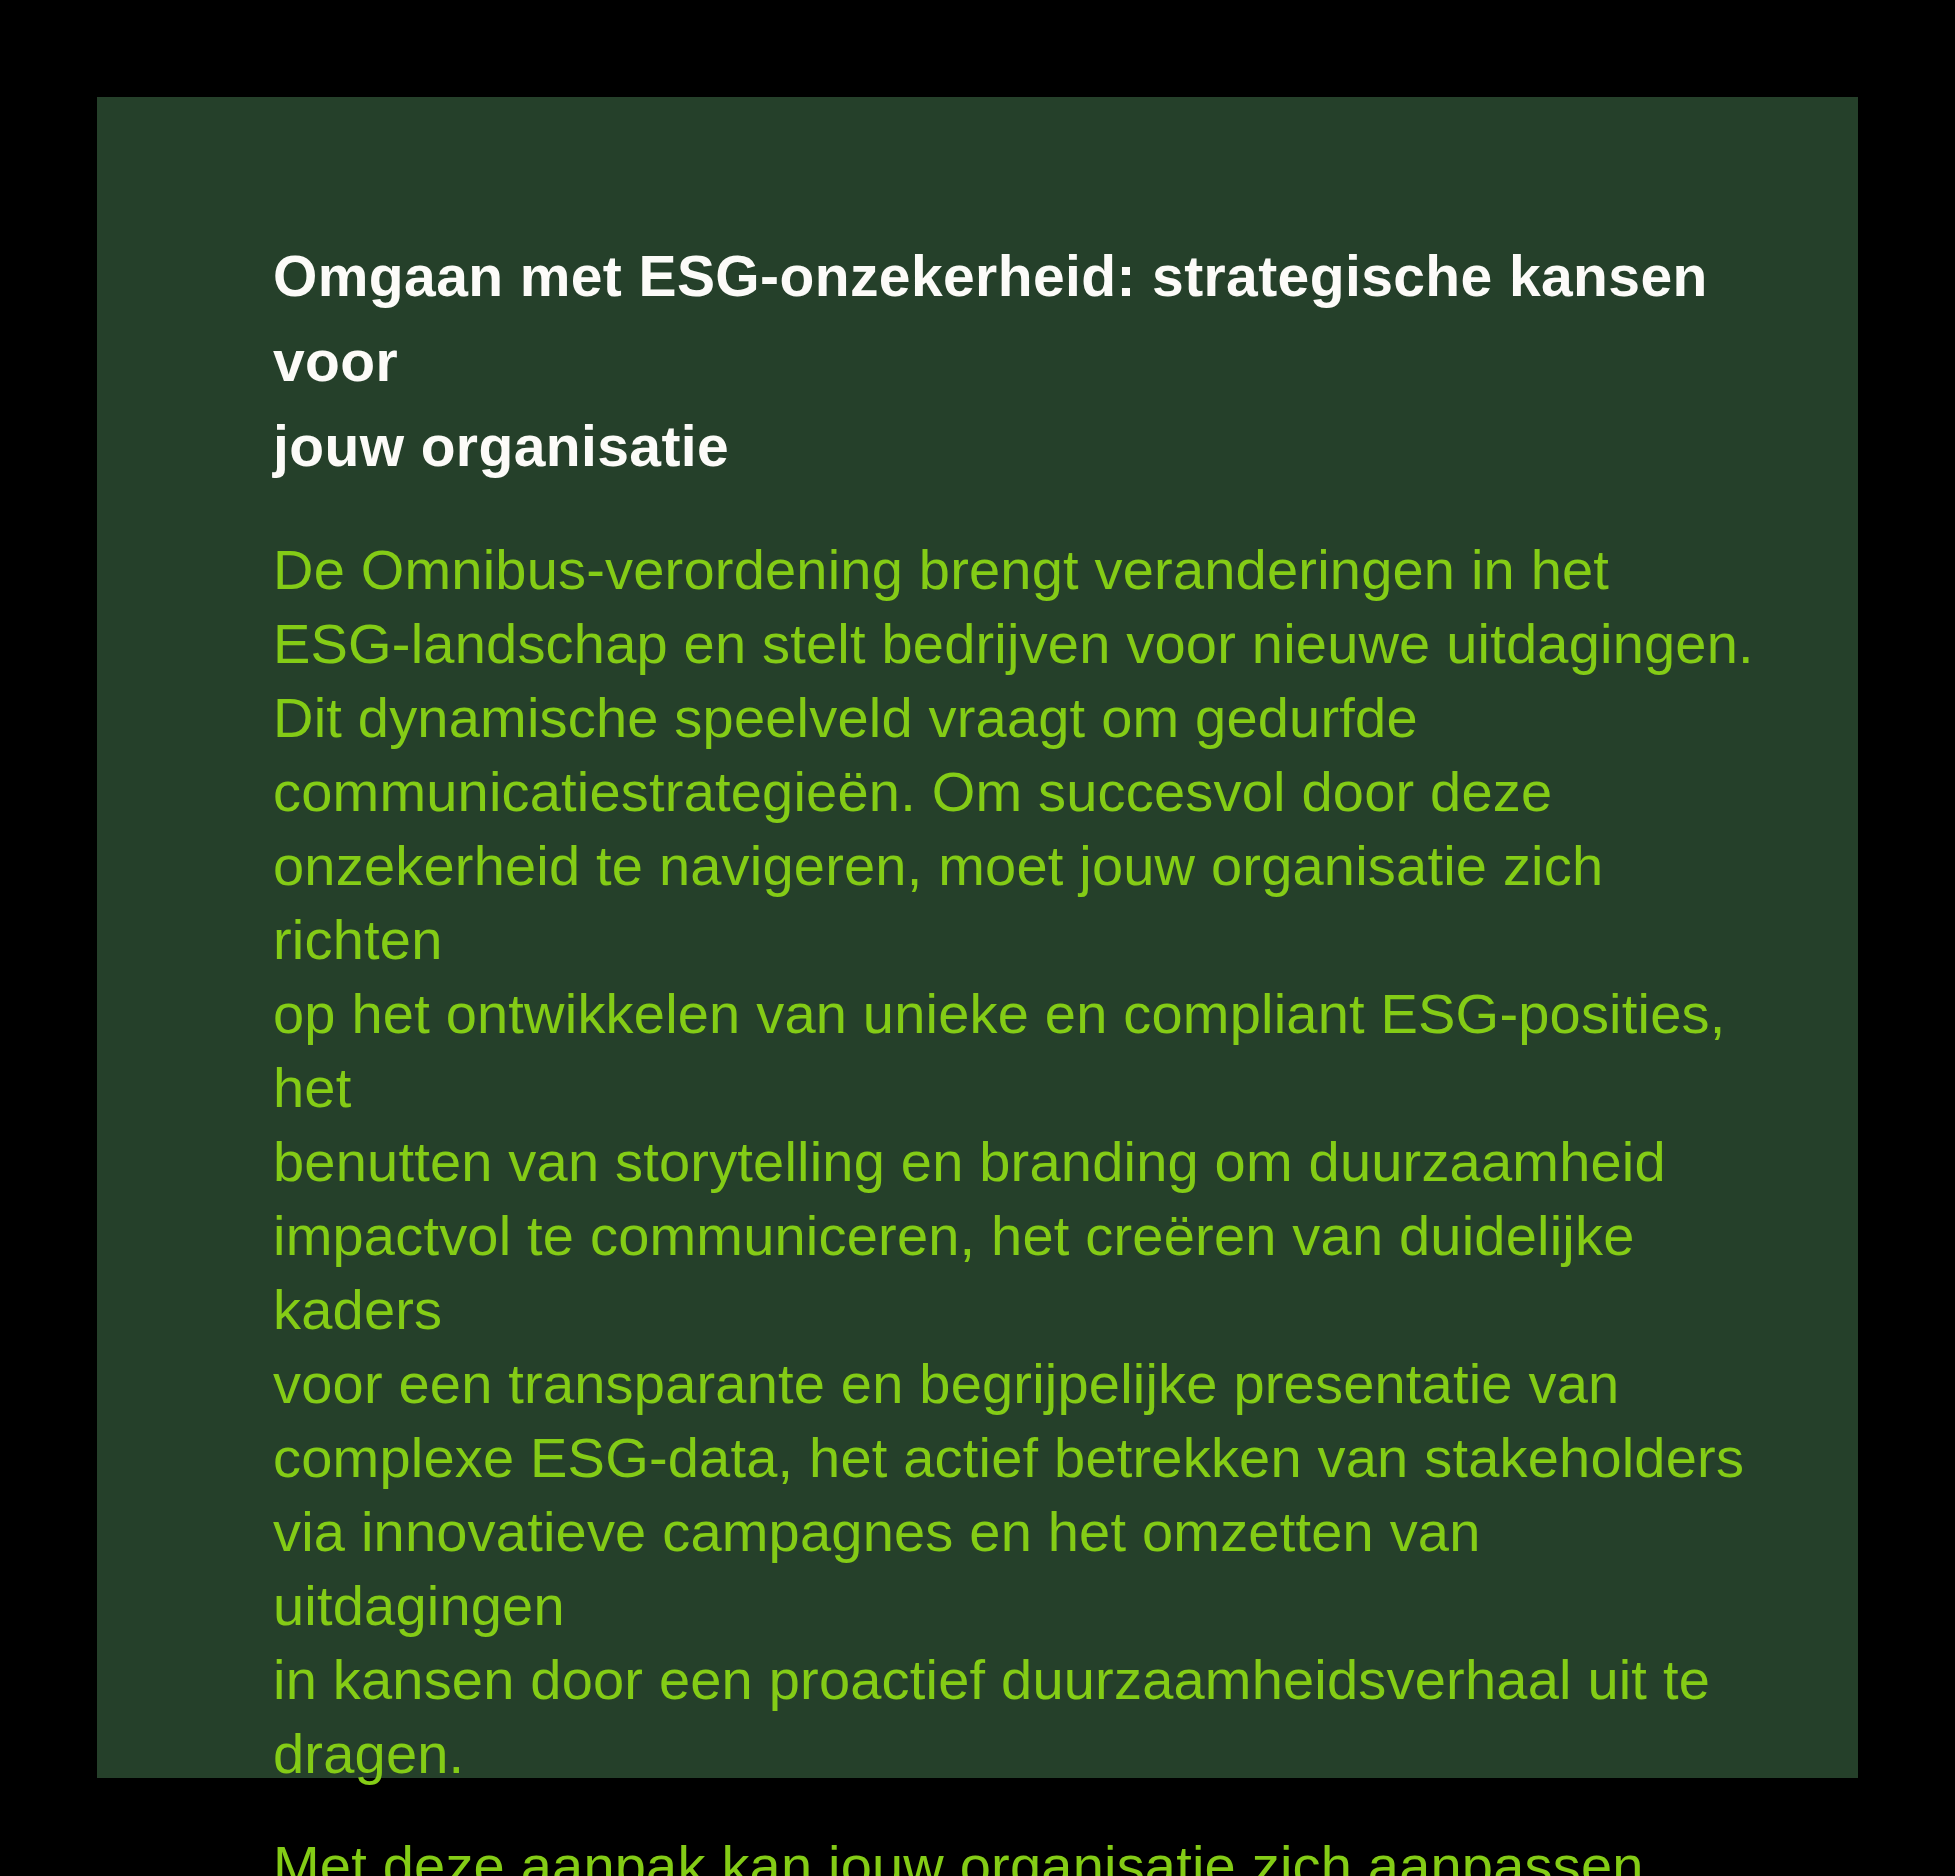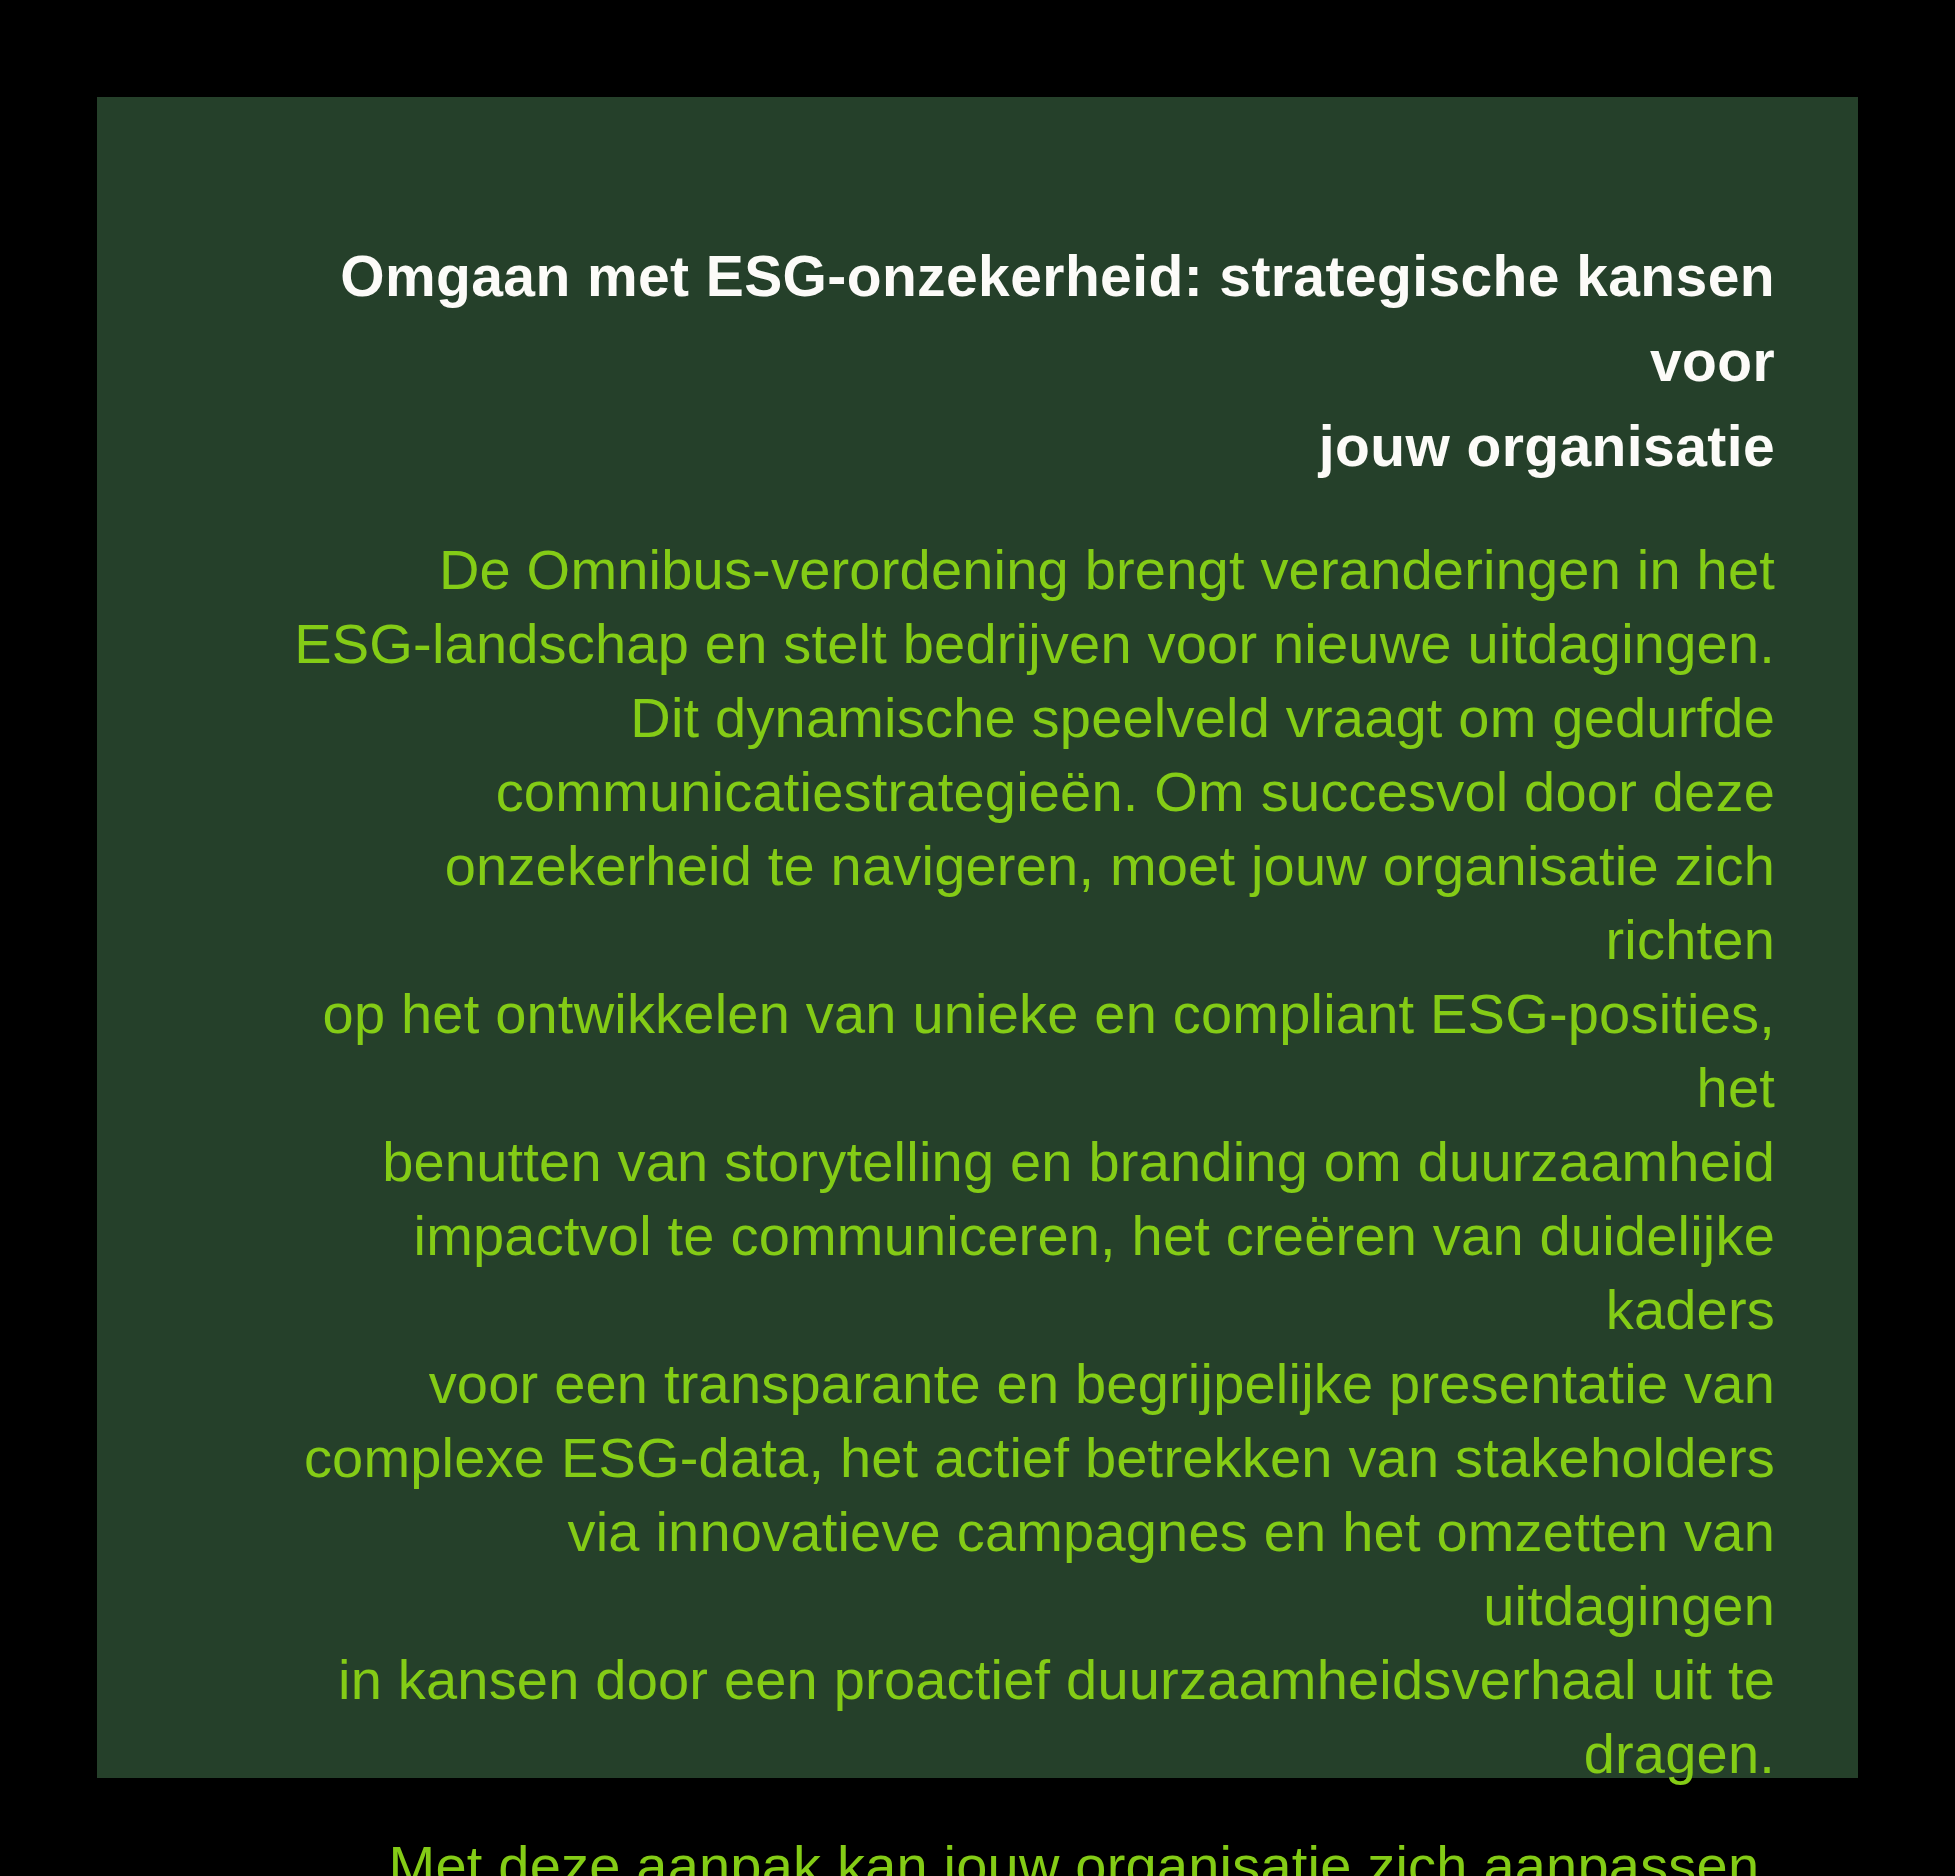--- a/index.html
+++ b/index.html
@@ -7,21 +7,20 @@
     padding: 0;
     background: #000000;
   }
   .stage {
     position: relative;
     width: 1955px;
     height: 1876px;
     background: #000000;
     overflow: hidden;
     font-family: "Liberation Sans", sans-serif;
-    text-align: right;
   }
   .card {
     position: absolute;
     left: 97px;
     top: 97px;
     width: 1761px;
     height: 1681px;
     background: #25402a;
   }
   .content {

